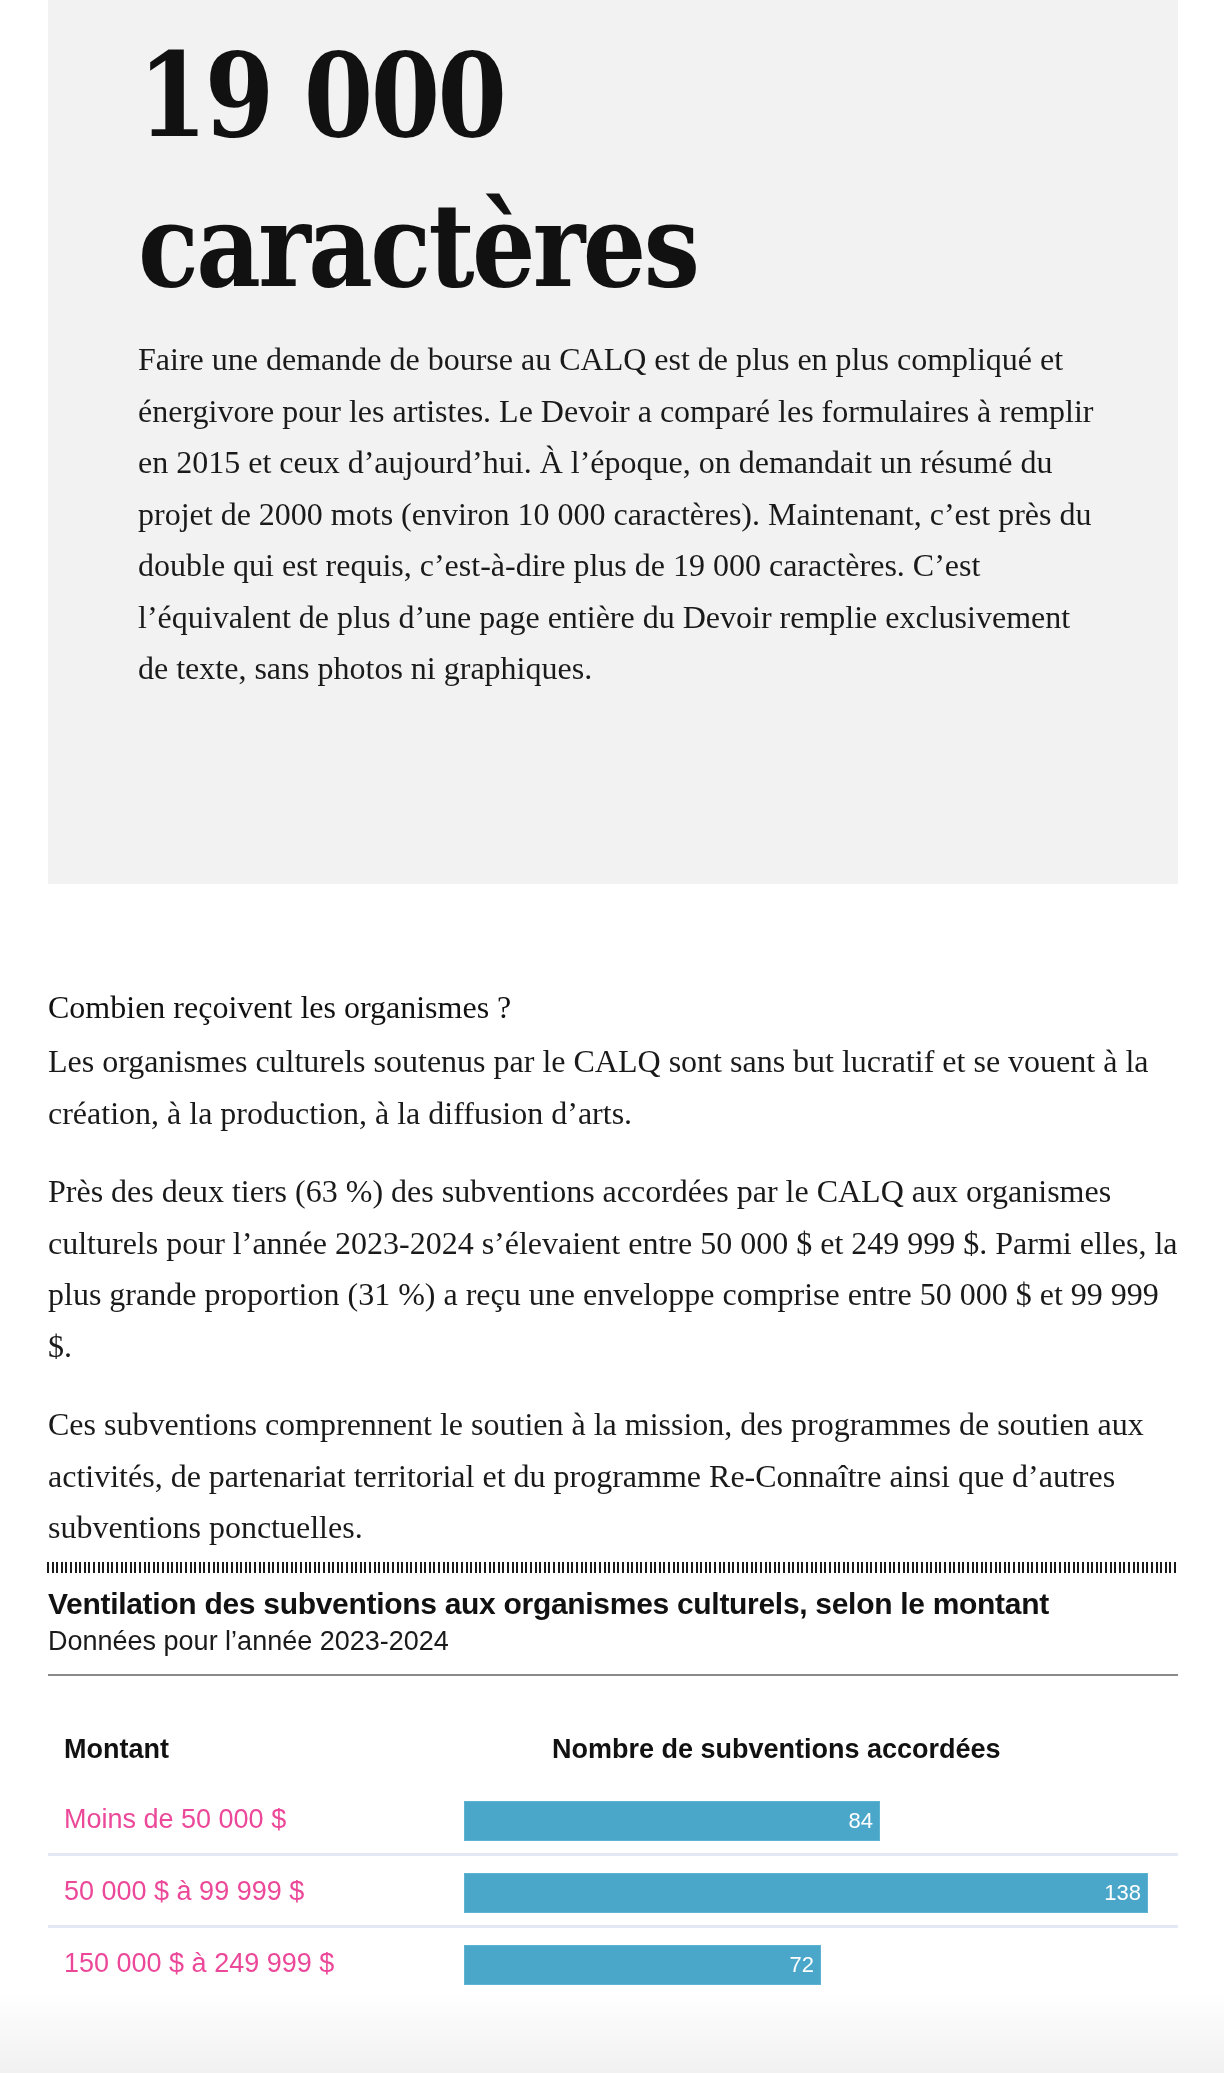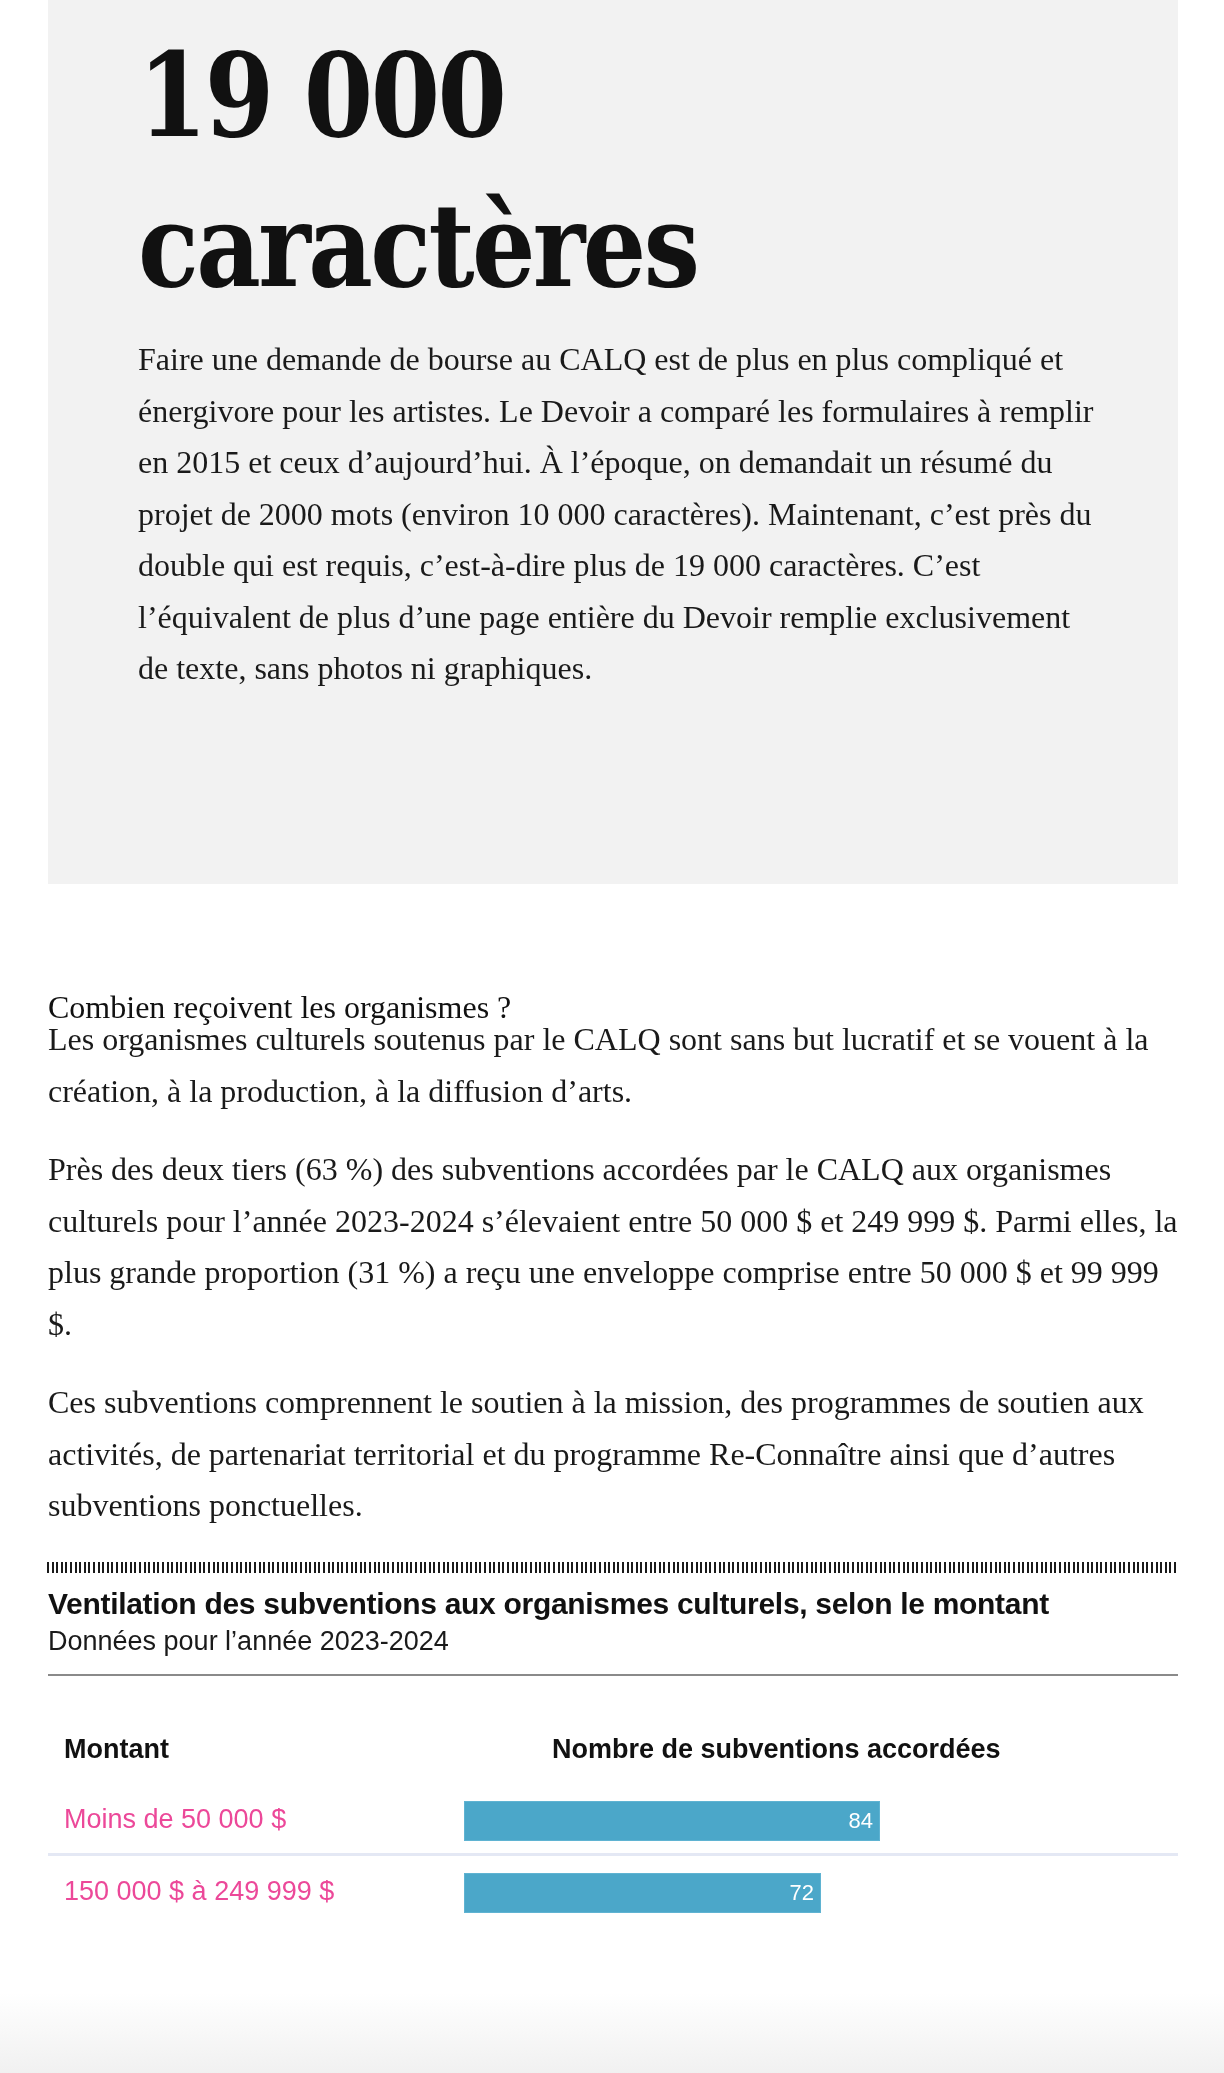--- a/index.html
+++ b/index.html
@@ -27,21 +27,21 @@
 
     
     .section-heading {
       position: absolute; left: 48px; top: 940px; width: 1130px;
       font-family: "Liberation Serif", "DejaVu Serif", serif;
       font-weight: normal; font-size: 32px; line-height: 40px; color: #111111; margin-top: 47px;
     }
     .para {
       position: absolute; left: 48px; width: 1140px;
       font-family: "Liberation Serif", "DejaVu Serif", serif;
-      font-size: 32px; line-height: 51.5px; color: #1a1a1a;
+      font-size: 32px; line-height: 51.5px; color: #1a1a1a; margin-top: 22px;
     }
     .p1 { top: 1014px; }
     .p2 { top: 1144px; }
     .p3 { top: 1377px; }
 
     
     .tick-rule {
       position: absolute; left: 47px; top: 1562px; width: 1131px; height: 11px;
       background-image: repeating-linear-gradient(to right, #1a1a1a 0px, #1a1a1a 2px, transparent 2px, transparent 4.6px);
     }
@@ -119,20 +119,26 @@
 <div class="col-head col-head-count">Nombre de subventions accordées</div>
 
 <div class="rows">
   <div class="row">
     <span class="row-label">Moins de 50 000 $</span>
     <div class="bar" style="width: 416px; background: rgb(75, 167, 201);">
       <span class="bar-value">84</span>
     </div>
   </div>
   <div class="row">
+    <span class="row-label">50 000 $ à 99 999 $</span>
+    <div class="bar" style="width: 684px; background: rgb(75, 167, 201);">
+      <span class="bar-value">138</span>
+    </div>
+  </div>
+  <div class="row">
     <span class="row-label">150 000 $ à 249 999 $</span>
     <div class="bar" style="width: 357px; background: rgb(75, 167, 201);">
       <span class="bar-value">72</span>
     </div>
   </div>
 </div>
 
 <div class="bottom-fade"></div>
 
 </body></html>

